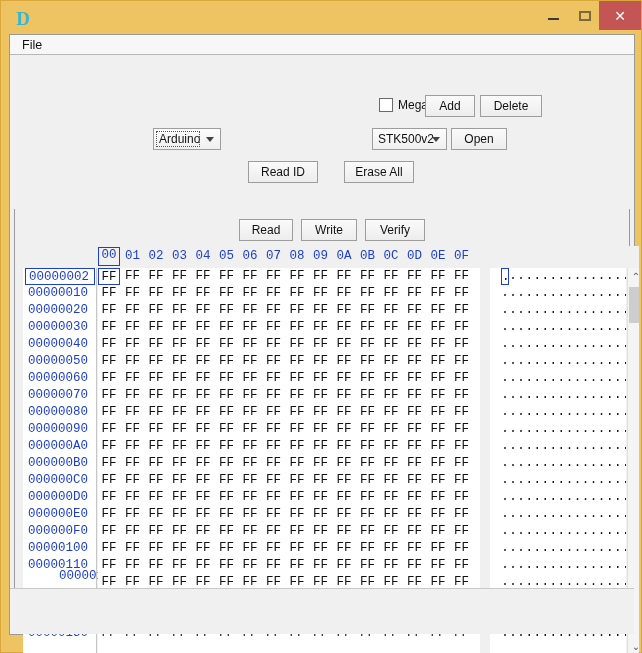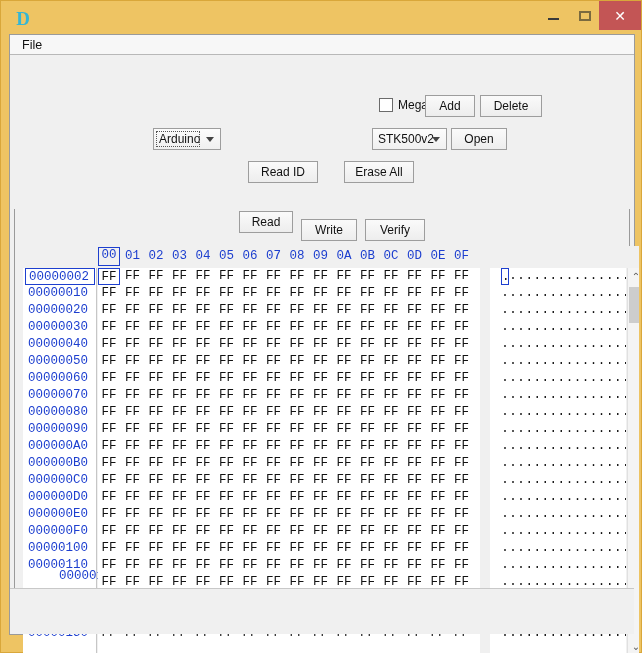--- a/index.html
+++ b/index.html
@@ -158,21 +158,21 @@
 
   
   #tabbody {
     position: absolute; left: 0px; top: 52px;
     width: 616px; height: 418px;
     background: #f0f0f0;
     border: 1px solid #9a9a9a;
     border-top: none;
   }
 
-  #btn-read   { left: 229px; top: 176px; width: 54px; height: 22px; }
+  #btn-read   { left: 229px; top: 184px; width: 54px; height: 22px; }
   #btn-write  { left: 291px; top: 184px; width: 56px; height: 22px; }
   #btn-verify { left: 355px; top: 184px; width: 60px; height: 22px; }
 
   
   #hexeditor {
     position: absolute; left: 13px; top: 211px;
     width: 616px; height: 409px;
     background: #f0f0f0;
     overflow: hidden;
   }

